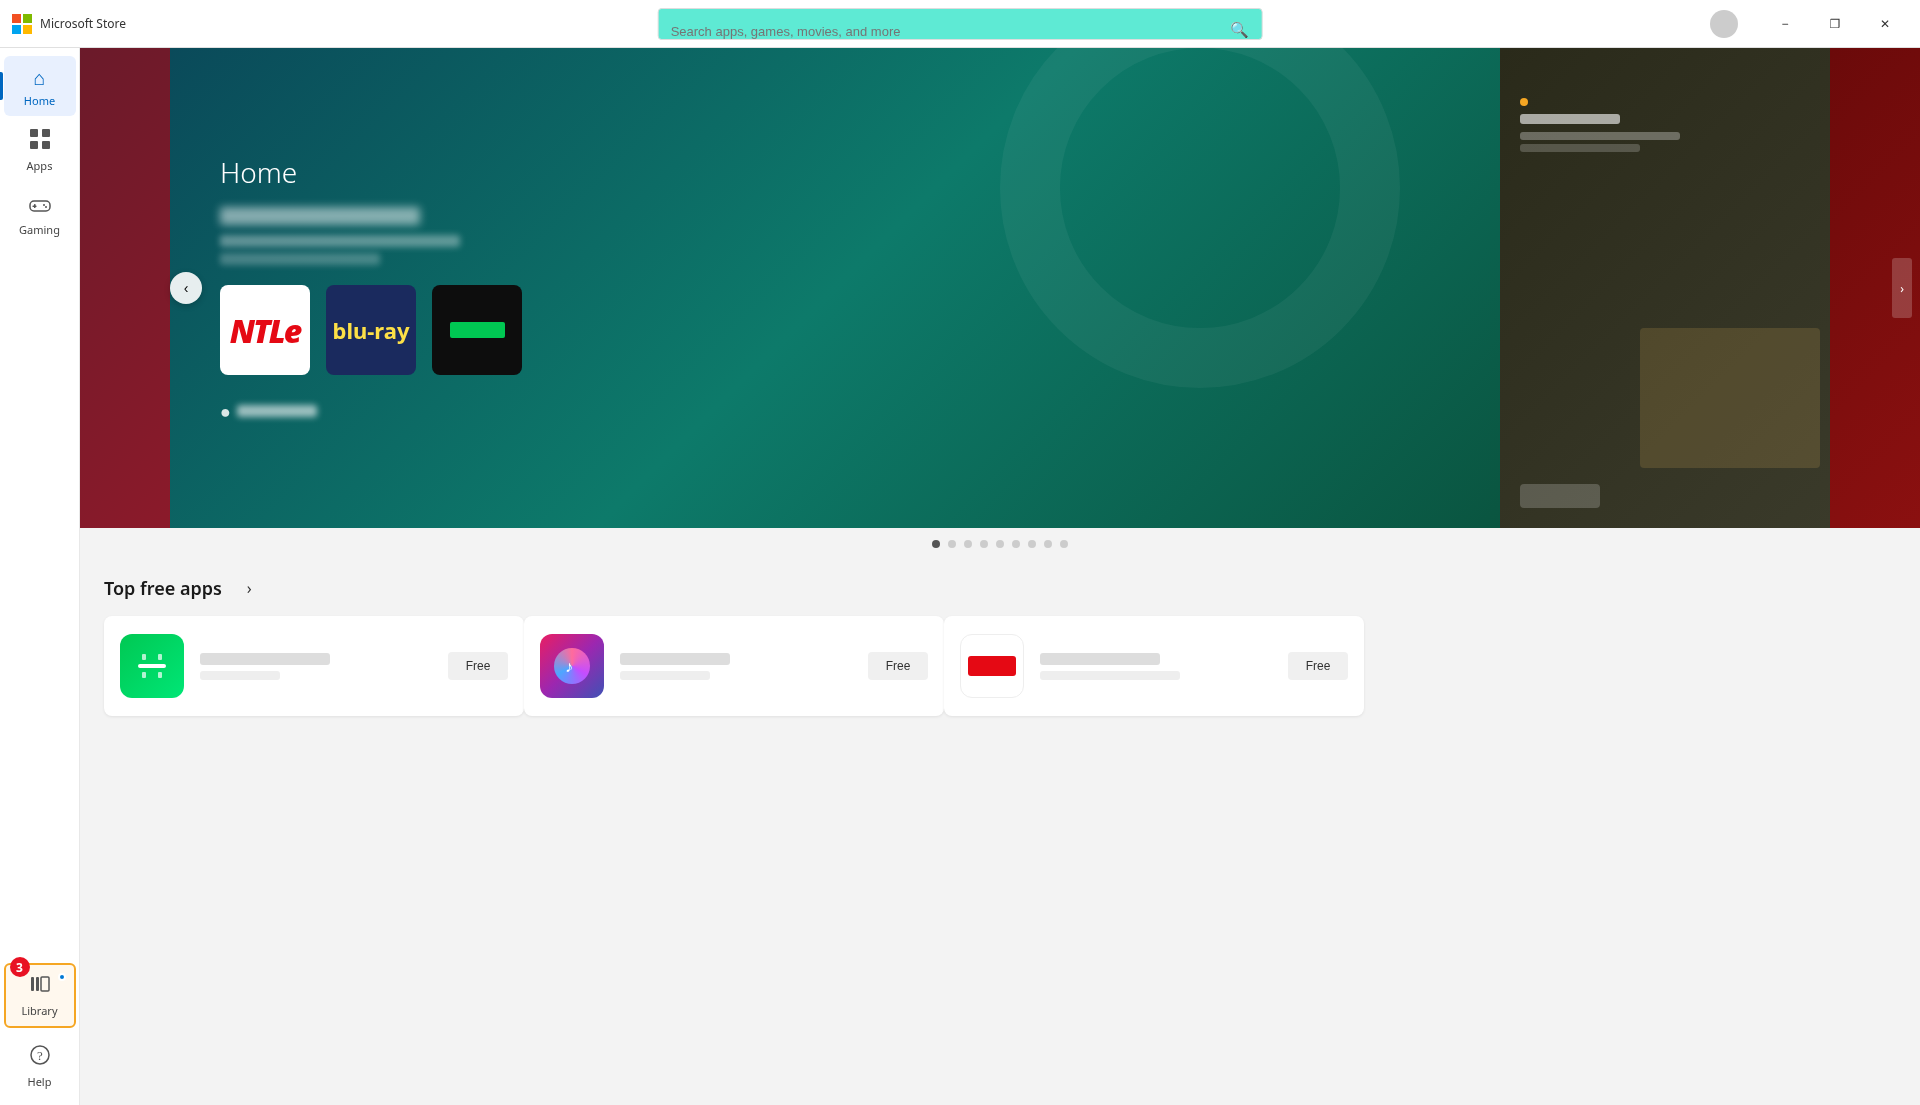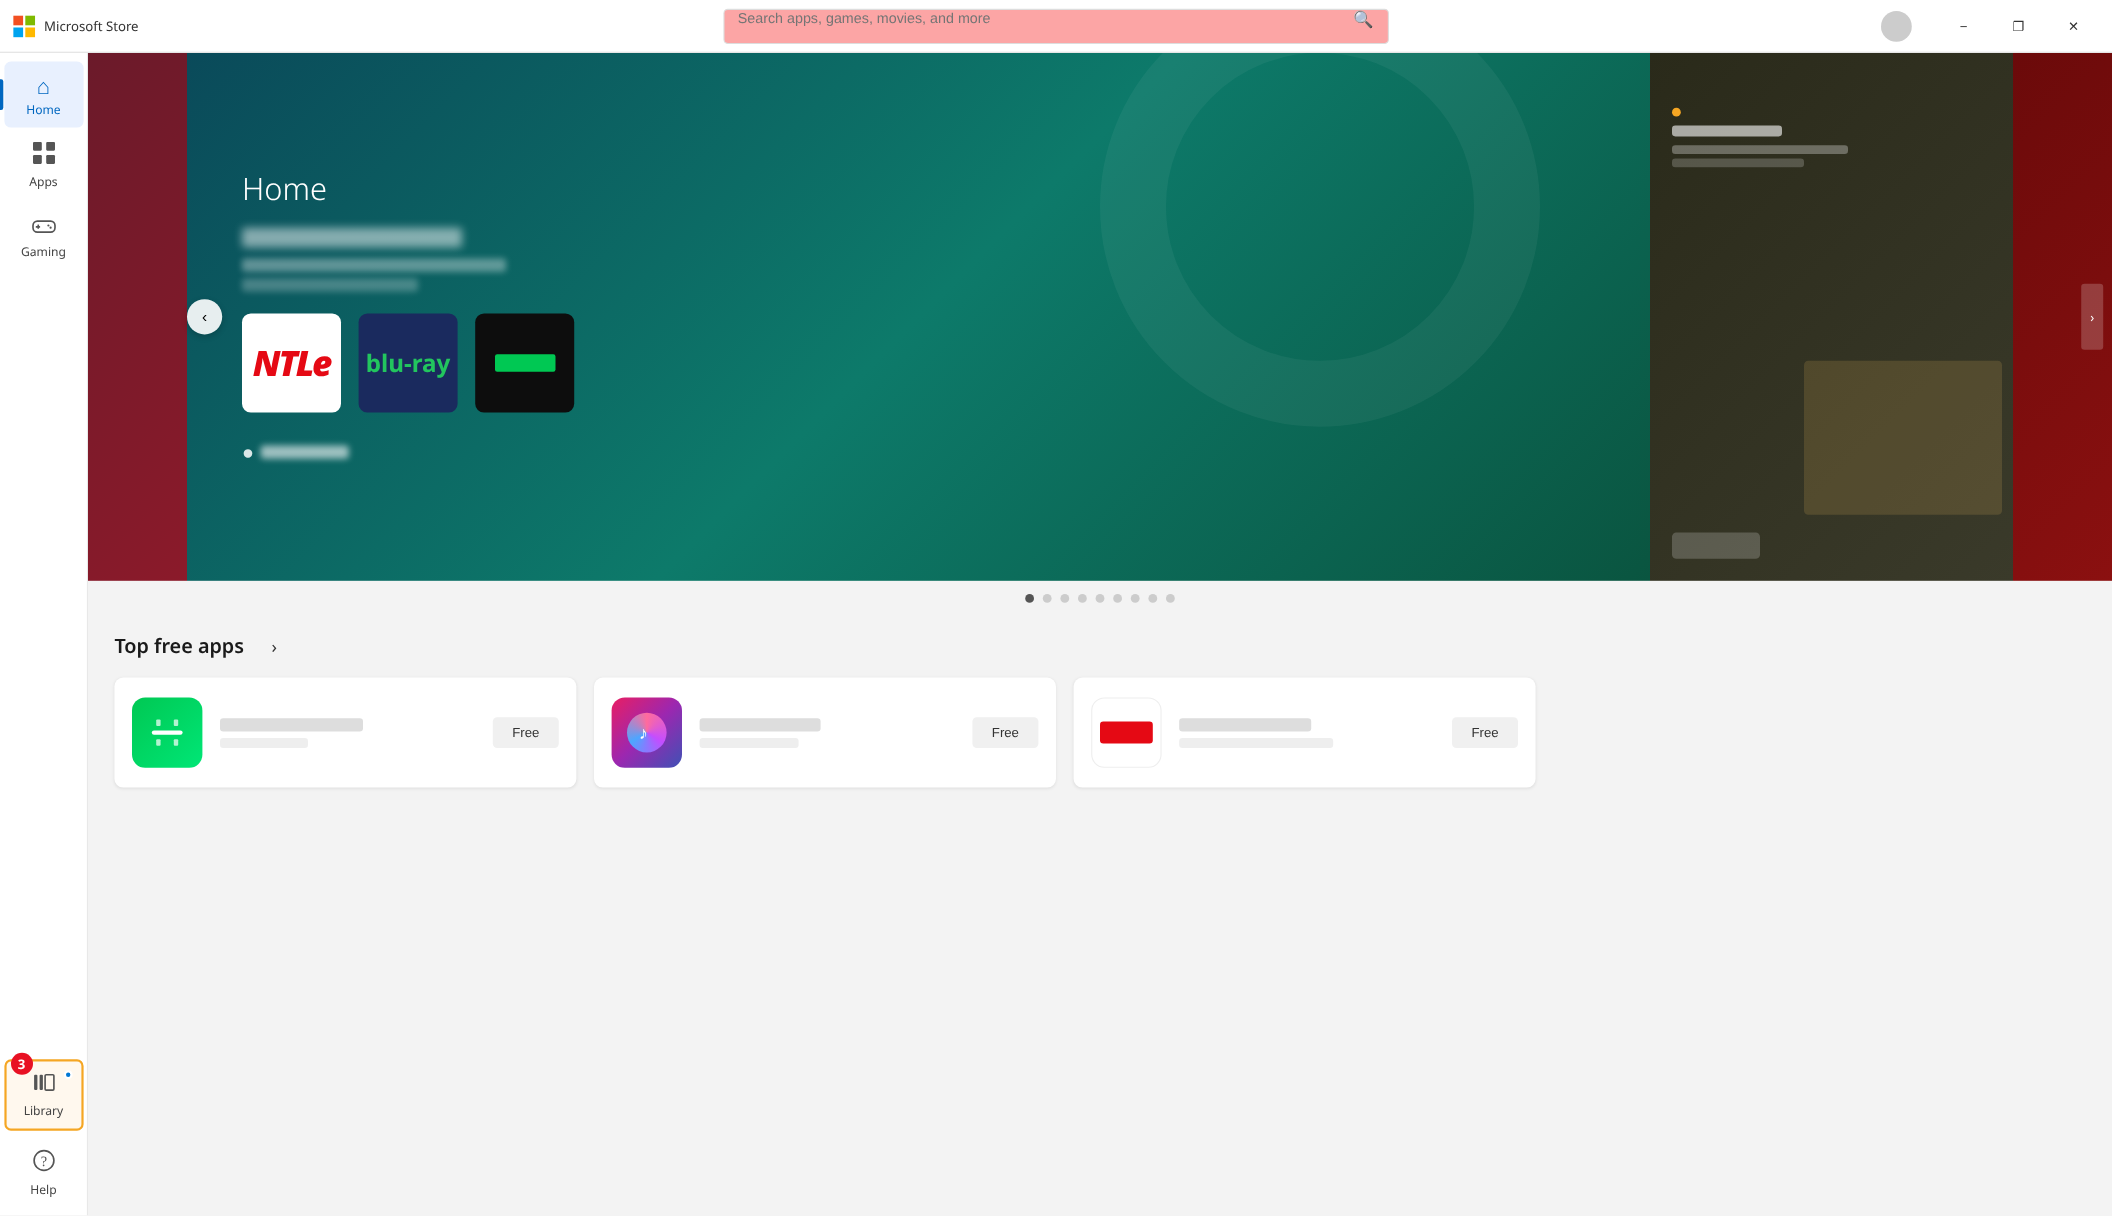--- a/index.html
+++ b/index.html
@@ -36,22 +36,22 @@
     }
     .title-bar-title {
       font-size: 12px;
       color: #333;
     }
     .search-bar {
       flex: 1;
       max-width: 680px;
       margin: 0 auto;
       display: flex;
-      align-items: flex-start;
-      background: #fca5a5;
+      align-items: flex-end;
+      background: #5eead4;
       border: 1px solid #ddd;
       border-radius: 4px;
       padding: 0 12px;
       height: 32px;
       position: absolute;
       left: 50%;
       transform: translateX(-50%);
     }
     .search-input {
       border: none;
@@ -263,21 +263,21 @@
     .hero-app-icon.black-bg { background: #0d0d0d; display: flex; align-items: center; justify-content: center; }
 
     .app-icon-netflix {
       font-size: 32px;
       font-weight: 900;
       color: #e50914;
       font-style: italic;
       letter-spacing: -2px;
     }
     .app-icon-bluray {
-      color: #22c55e;
+      color: #fde047;
       font-size: 22px;
       font-weight: bold;
     }
     .hero-cta {
       display: inline-flex;
       align-items: center;
       gap: 6px;
       color: rgba(255,255,255,0.85);
       font-size: 13px;
       margin-top: 24px;
@@ -381,21 +381,20 @@
     }
     .section-arrow {
       font-size: 16px;
       color: #333;
       cursor: pointer;
     }
 
     
     .apps-row {
       display: flex;
-      gap: 16px;
     }
     .app-card {
       width: 420px;
       height: 100px;
       background: #fff;
       border-radius: 8px;
       display: flex;
       align-items: center;
       padding: 16px;
       gap: 16px;

